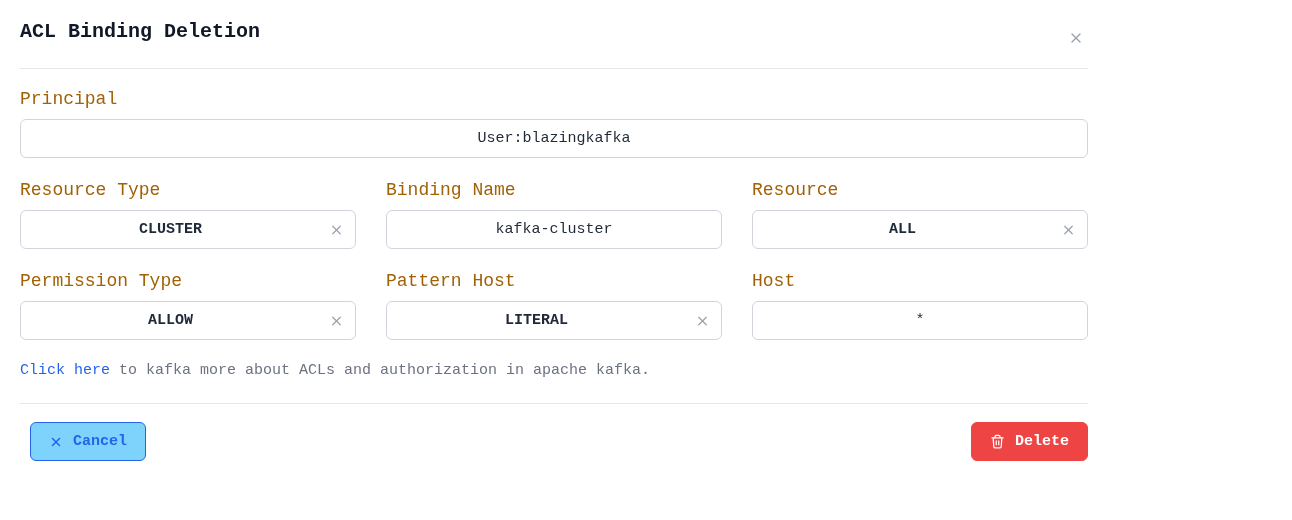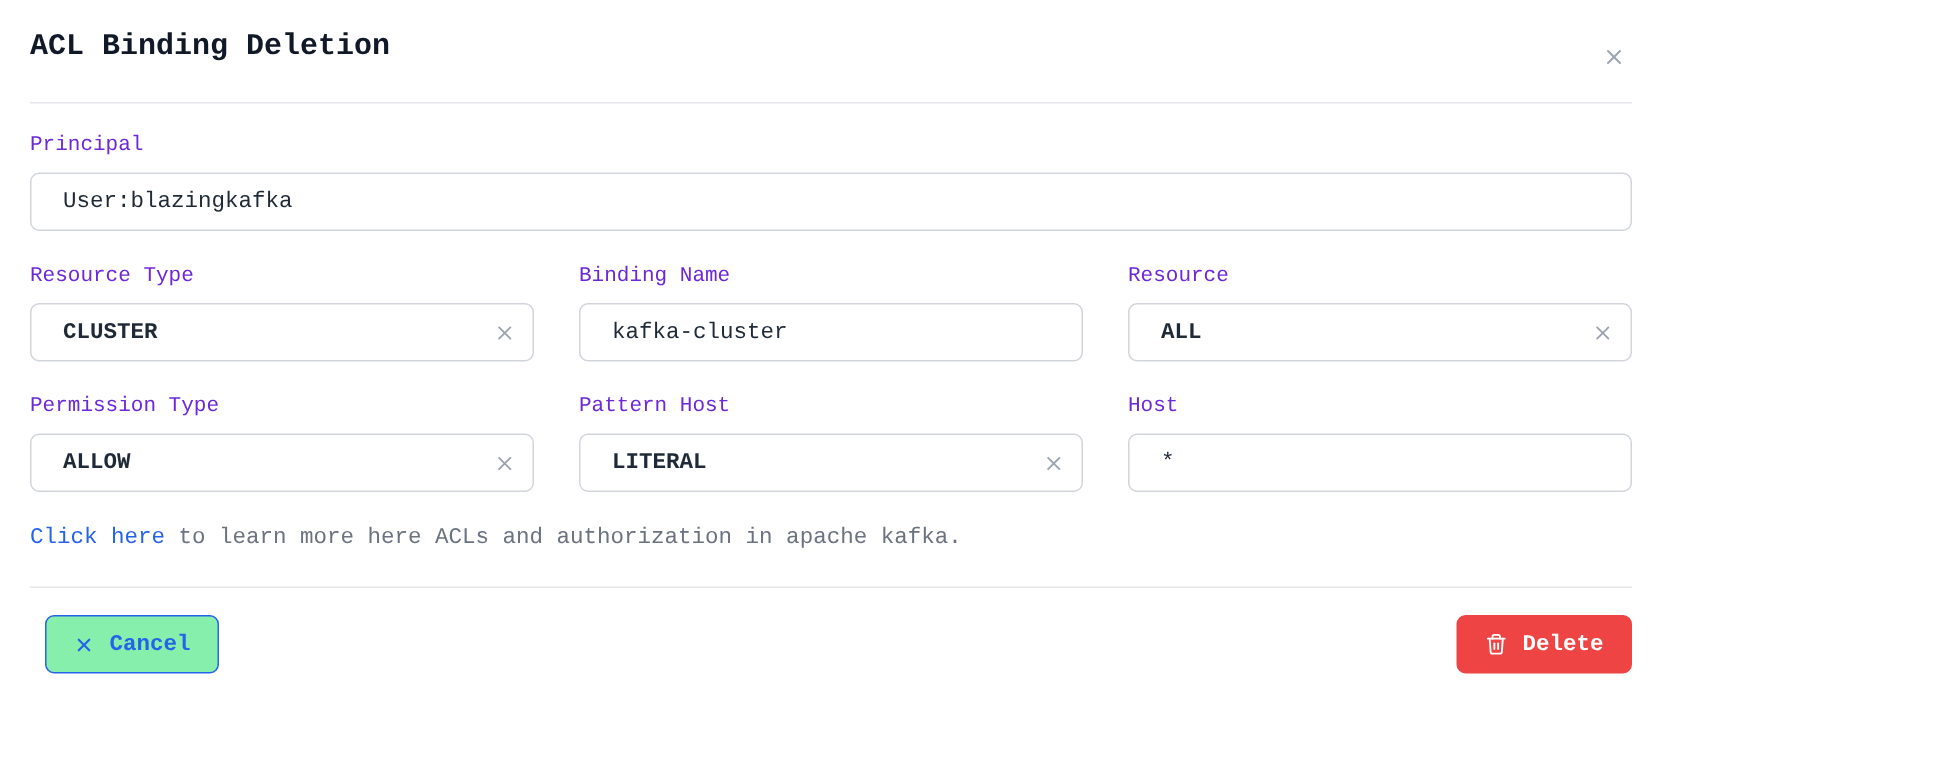--- a/index.html
+++ b/index.html
@@ -46,38 +46,39 @@
     }
     .form-group {
       flex: 1;
       display: flex;
       flex-direction: column;
     }
     .form-group.full {
       flex-basis: 100%;
     }
     .form-label {
-      color: #6d28d9;
-      font-size: 14px;
+      color: #a16207;
+      font-size: 18px;
       margin-bottom: 10px;
     }
     .input-wrap {
       position: relative;
       display: flex;
       align-items: center;
     }
     .form-input {
       width: 100%;
       border: 1px solid #d1d5db;
       border-radius: 6px;
-      padding: 10px 21px;
+      padding: 10px 1px;
       font-family: inherit;
       font-size: 15px;
       color: #1f2937;
       background: #fff;
+      text-align: center;
     }
     .form-input.with-clear {
       padding-right: 36px;
       font-weight: bold;
     }
     .clear-btn {
       position: absolute;
       right: 8px;
       top: 50%;
       transform: translateY(-50%);
@@ -112,21 +113,21 @@
       align-items: center;
       gap: 10px;
       border-radius: 6px;
       font-family: inherit;
       font-size: 15px;
       font-weight: 600;
       padding: 10px 18px;
       cursor: pointer;
     }
     .btn-cancel {
-      background: #86efac;
+      background: #7dd3fc;
       color: #2563eb;
       border: 1px solid #2563eb;
     }
     .btn-delete {
       background: #ef4444;
       color: #fff;
       border: 1px solid #ef4444;
     }
     svg {
       display: block;
@@ -216,21 +217,21 @@
     </div>
     <div class="form-group">
       <label class="form-label">Host</label>
       <div class="input-wrap">
         <input class="form-input" type="text" value="*" style="">
       </div>
     </div>
   </div>
 
   <div class="info-line">
-    <a href="#" class="info-link">Click here</a><span> to learn more here ACLs and authorization in apache kafka.</span>
+    <a href="#" class="info-link">Click here</a><span> to kafka more about ACLs and authorization in apache kafka.</span>
   </div>
 
   <div class="dialog-footer">
     <button class="btn btn-cancel">
       <svg width="14" height="14" viewBox="0 0 24 24" fill="none" stroke="currentColor" stroke-width="2.5" stroke-linecap="round">
           <line x1="18" y1="6" x2="6" y2="18"></line>
           <line x1="6" y1="6" x2="18" y2="18"></line>
         </svg>
       <span>Cancel</span>
     </button>

